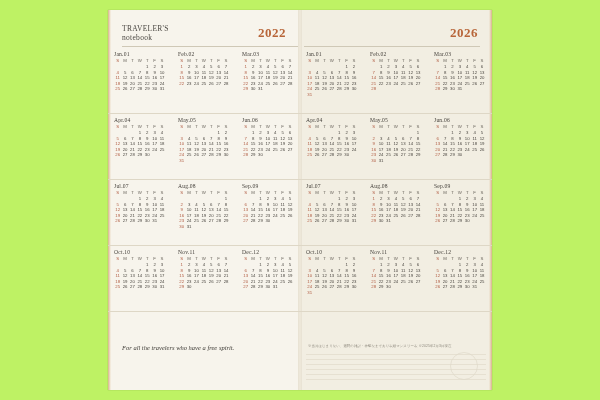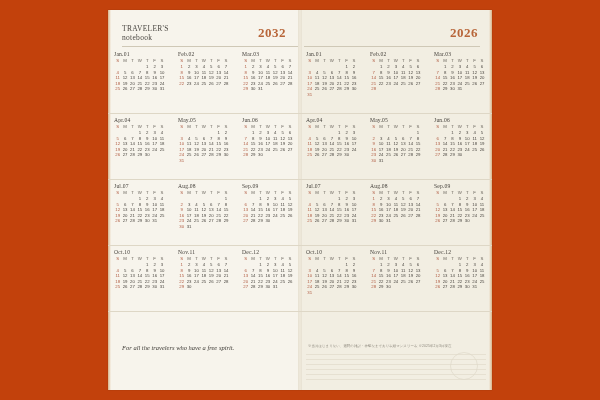--- a/index.html
+++ b/index.html
@@ -1,17 +1,17 @@
 <!DOCTYPE html>
 <html><head>
 <meta charset="utf-8">
 <style>
   html,body{margin:0;padding:0;background:#ffffff;}
   body{width:600px;height:400px;font-family:"Liberation Serif",serif;}
-  #page{position:relative;width:600px;height:400px;background:#c2410c;}
+  #page{position:relative;width:600px;height:400px;background:#bef264;}
 
   
   .sheet{
     position:absolute;
     left:108px; top:10px; width:384px; height:380px;
     background:#f7f4ec;
     box-shadow:0 0 1px rgba(0,0,0,.25);
   }
   
   .sheet .right-page{
@@ -119,21 +119,21 @@
     <div class="right-page"></div>
     <div class="spine"></div>
     <div class="edge-left"></div>
     <div class="edge-right"></div>
 
     <div class="brand">
       <div>TRAVELER'S</div>
       <div>notebook</div>
     </div>
 
-    <div class="year left">2032</div>
+    <div class="year left">2022</div>
     <div class="year right">2026</div>
 
     <div class="rule" style="left:14px;top:36px;width:176px;"></div>
     <div class="rule" style="left:196px;top:36px;width:176px;"></div>
 
     <div class="grid">
       <div class="page-half left" id="half-2026">
           <div class="mrow">
             <div class="mcell">
               <div class="mname">Jan.01</div>

